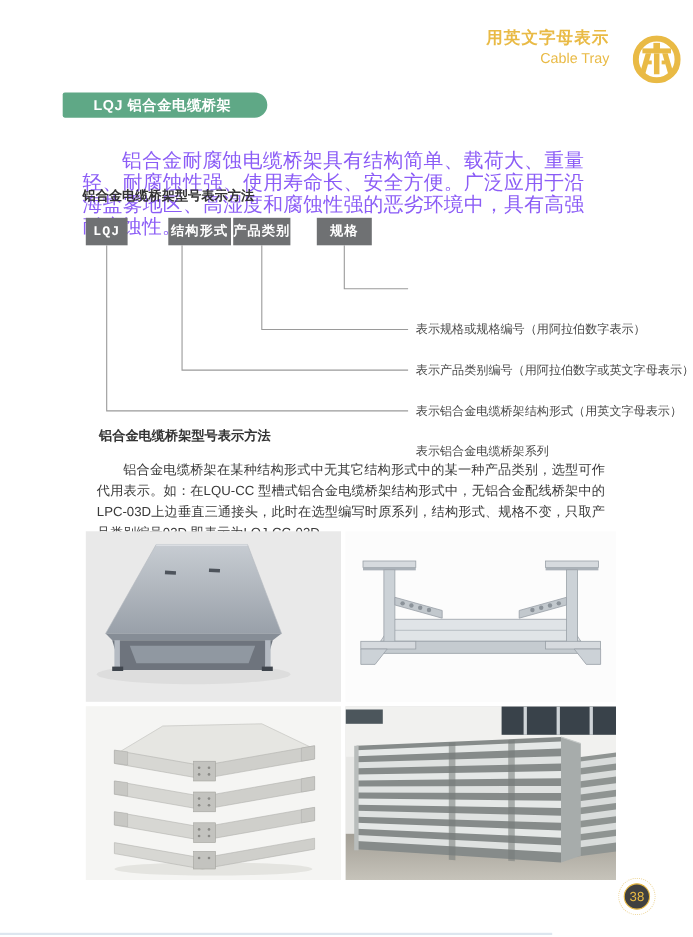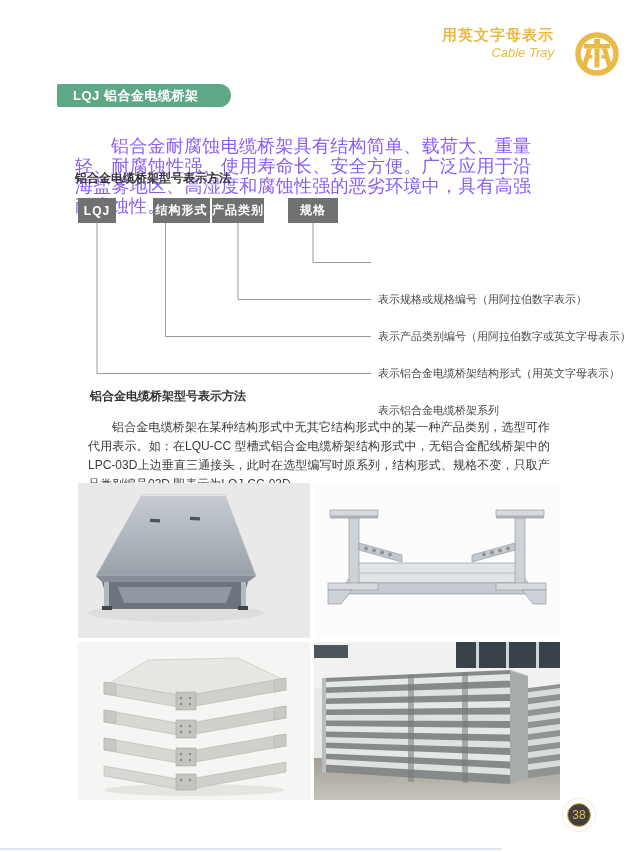--- a/index.html
+++ b/index.html
@@ -3,36 +3,36 @@
 <meta charset="utf-8">
 <style>
   html,body{margin:0;padding:0;}
   body{
     width:630px;height:852px;position:relative;background:#ffffff;overflow:hidden;
     font-family:"Liberation Sans","DejaVu Sans",sans-serif;color:#333;
   }
   
   .brand-text{position:absolute;top:26px;right:76px;text-align:right;color:#E9BA45;line-height:1.25;}
   .brand-zh{font-size:15px;font-weight:bold;letter-spacing:1px;}
-  .brand-en{font-size:13px;font-style:italic;}
+  .brand-en{font-size:13px;}
   .brand-logo{position:absolute;top:32px;left:575px;width:44px;height:44px;}
   
   .title-bar{
     position:absolute;left:57px;top:84px;width:158px;height:23px;
     background:#5FA886;border-radius:2px 12px 12px 2px;color:#fff;
-    font-size:13px;font-weight:bold;line-height:23px;padding-left:16px;letter-spacing:.5px;
+    font-size:13px;font-weight:bold;line-height:23px;padding-left:28px;letter-spacing:.5px;
   }
   
   .intro{position:absolute;left:75px;top:118px;width:456px;font-size:18px;line-height:20px;
     text-indent:2em;text-align:justify;color:#8b5cf6;}
   .h-method{position:absolute;left:75px;top:170px;font-size:12px;font-weight:bold;color:#333;}
   
   .dbox{position:absolute;top:198px;height:25px;background:#6F7173;color:#fff;
     font-size:12px;font-weight:bold;display:flex;align-items:center;justify-content:center;letter-spacing:1px;}
-  .dbox1{left:78px;width:38px;}
+  .dbox1{left:78px;width:38px;font-family:Liberation Mono, monospace;}
   .dbox2{left:137px;width:57px;margin-left:16px;}
   .dbox3{left:212px;width:52px;}
   .dbox4{left:288px;width:50px;}
   .diagram-lines{position:absolute;left:0;top:0;pointer-events:none;}
   .dlabel{position:absolute;left:378px;font-size:11px;color:#4a4a4a;white-space:nowrap;margin-top:36px;}
   .dlabel1{top:256px;} .dlabel2{top:293px;} .dlabel3{top:330px;} .dlabel4{top:367px;}
   
   .h-note{position:absolute;left:90px;top:388px;font-size:12px;font-weight:bold;color:#333;}
   .note-body{position:absolute;left:88px;top:406px;width:462px;font-size:12px;line-height:19px;
     text-indent:2em;text-align:justify;color:#3a3a3a;}

